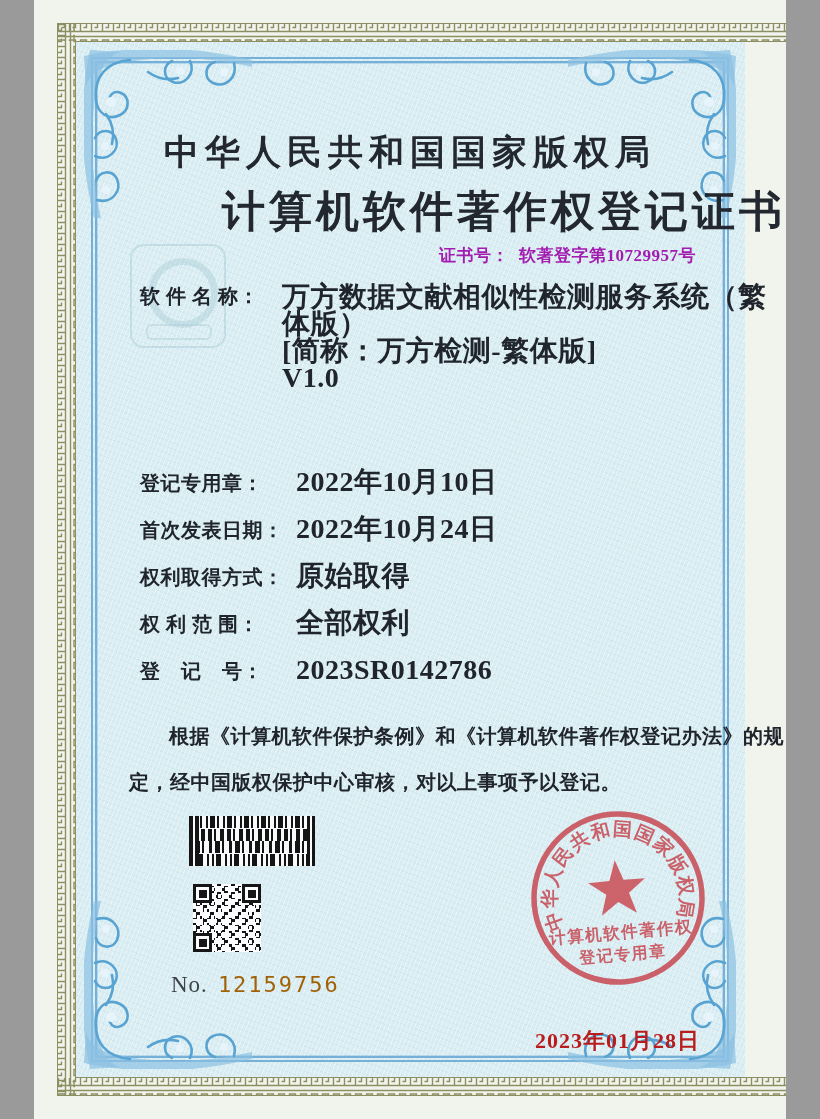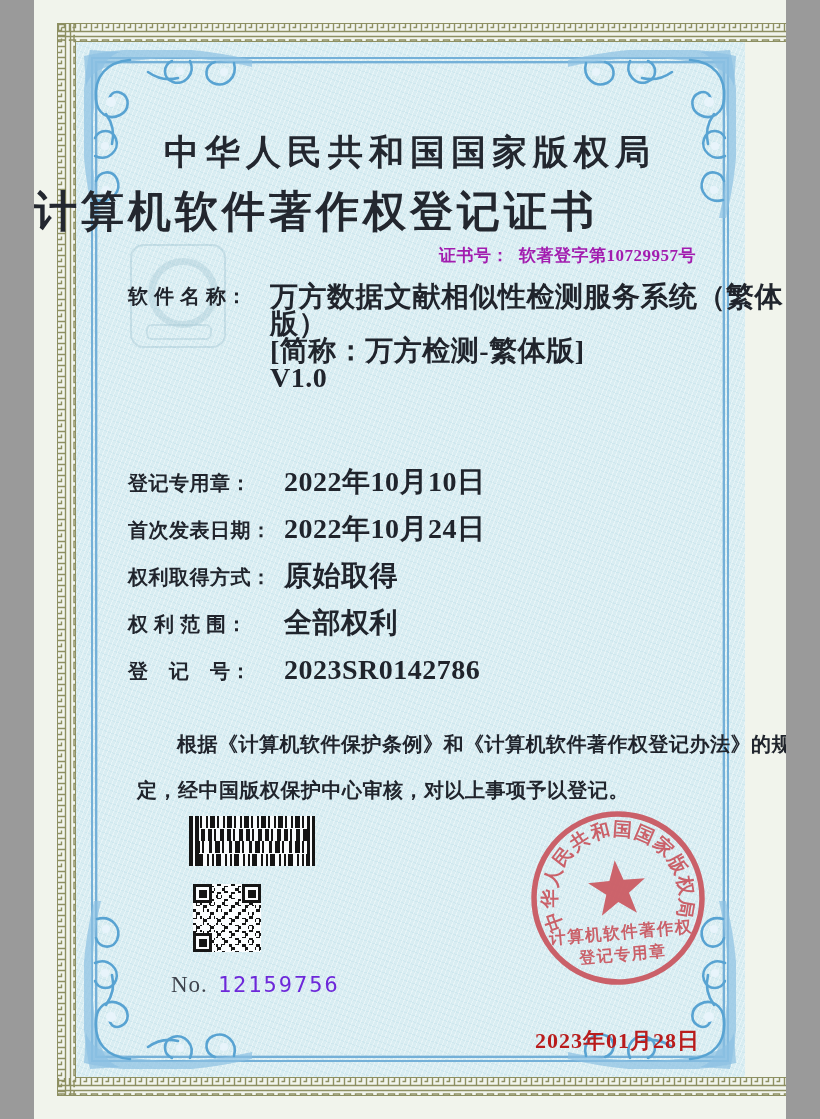--- a/index.html
+++ b/index.html
@@ -39,39 +39,39 @@
   .watermark::after{
     content:"";position:absolute;left:14px;bottom:6px;width:62px;height:12px;
     border:2px solid rgba(130,175,192,.4);border-radius:6px;
   }
 
   .authority{
     position:absolute;top:129px;left:0;right:0;z-index:5;text-align:center;
     font-size:35px;font-weight:bold;letter-spacing:6px;color:#23272f;
   }
   .cert-title{
-    position:absolute;top:183px;left:0;right:0;z-index:5;text-align:left;
+    position:absolute;top:183px;left:0;right:0;z-index:5;text-align:right;
     font-size:43px;font-weight:bold;letter-spacing:4px;color:#23272f;
   }
   .cert-no{
     position:absolute;top:244px;right:90px;z-index:5;
     font-size:17px;font-weight:bold;color:#a21caf;letter-spacing:.5px;
   }
   .cert-no .v{margin-left:10px;}
 
-  .field-row,.detail-row{position:absolute;left:94px;display:flex;z-index:5;}
+  .field-row,.detail-row{position:absolute;left:106px;display:flex;z-index:5;}
   .flabel{flex:none;width:142px;font-size:20px;font-weight:bold;letter-spacing:.5px;}
   .fvalue{font-size:28px;font-weight:bold;line-height:27px;letter-spacing:.5px;}
   .detail-row .flabel{width:156px;}
   .detail-row .fvalue{line-height:24px;}
 
   .statement{
     position:absolute;left:87px;top:705px;width:656px;z-index:5;
     font-size:20px;font-weight:bold;line-height:46px;text-indent:2em;
-    letter-spacing:.5px;margin:16px;
+    letter-spacing:.5px;margin:8px;
   }
 
   
   .barcode{
     position:absolute;left:155px;top:816px;width:126px;height:50px;z-index:5;
     display:flex;flex-direction:column;justify-content:space-between;
     background:#f8fbfc;
   }
   .bc-row{height:12px;}
   .bc-row.r1{background:repeating-linear-gradient(90deg,#141414 0 2px,#f8fbfc 2px 4px,#141414 4px 9px,#f8fbfc 9px 11px,#141414 11px 13px,#f8fbfc 13px 17px);}
@@ -92,21 +92,21 @@
       repeating-conic-gradient(#161616 0% 25%, rgba(0,0,0,0) 0% 50%);
     background-size:13px 13px,7px 7px;
     background-position:3px 2px,0 0;
   }
   .fp{position:absolute;width:19px;height:19px;border:3.5px solid #161616;background:#fbfdfe;box-sizing:border-box;}
   .fp::after{content:"";position:absolute;inset:2.5px;background:#161616;}
   .fp.tl{top:0;left:0}.fp.tr{top:0;right:0}.fp.bl{bottom:0;left:0}
 
   .serial{position:absolute;left:137px;top:972px;z-index:5;font-size:23px;}
   .serial .lbl{color:#3e434c;letter-spacing:1px;}
-  .serial .num{color:#6d28d9;font-family:"DejaVu Sans Mono","Liberation Mono",monospace;
+  .serial .num{color:#a16207;font-family:"DejaVu Sans Mono","Liberation Mono",monospace;
     font-size:22px;letter-spacing:2px;margin-left:10px;}
 
   .issue-date{
     position:absolute;left:501px;top:1026px;z-index:7;
     font-size:22px;font-weight:bold;letter-spacing:1px;color:#b91c1c;
   }
   .seal{position:absolute;left:490px;top:804px;width:188px;height:188px;z-index:6;opacity:.92;}
 </style>
 </head>
 <body>

